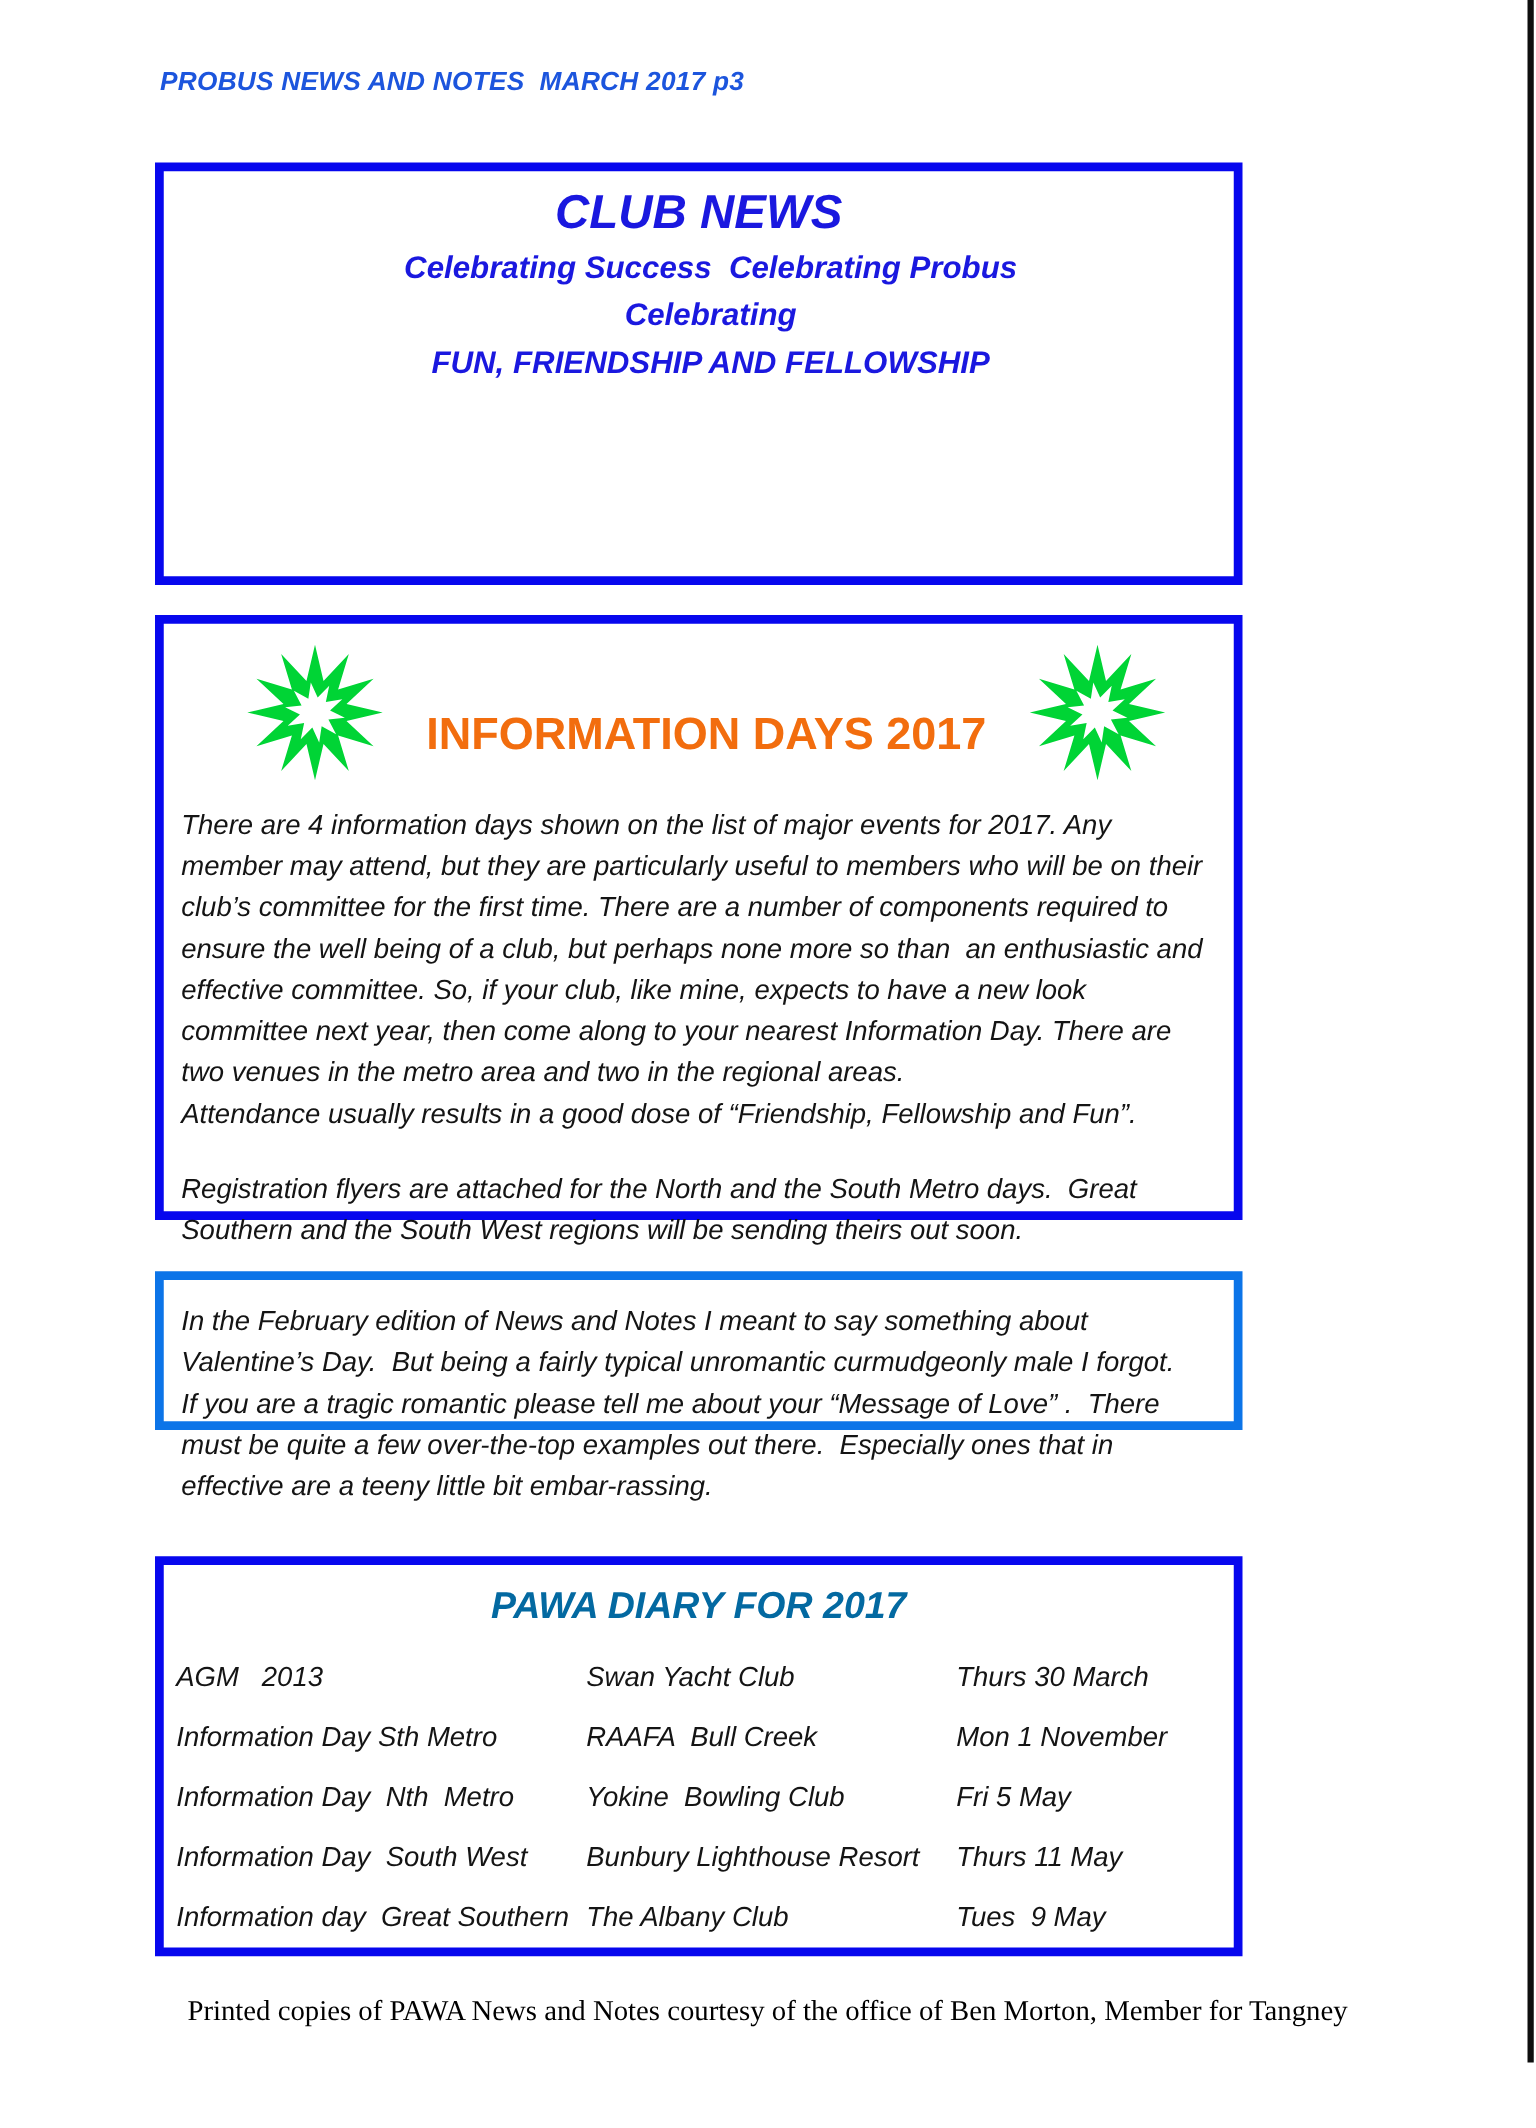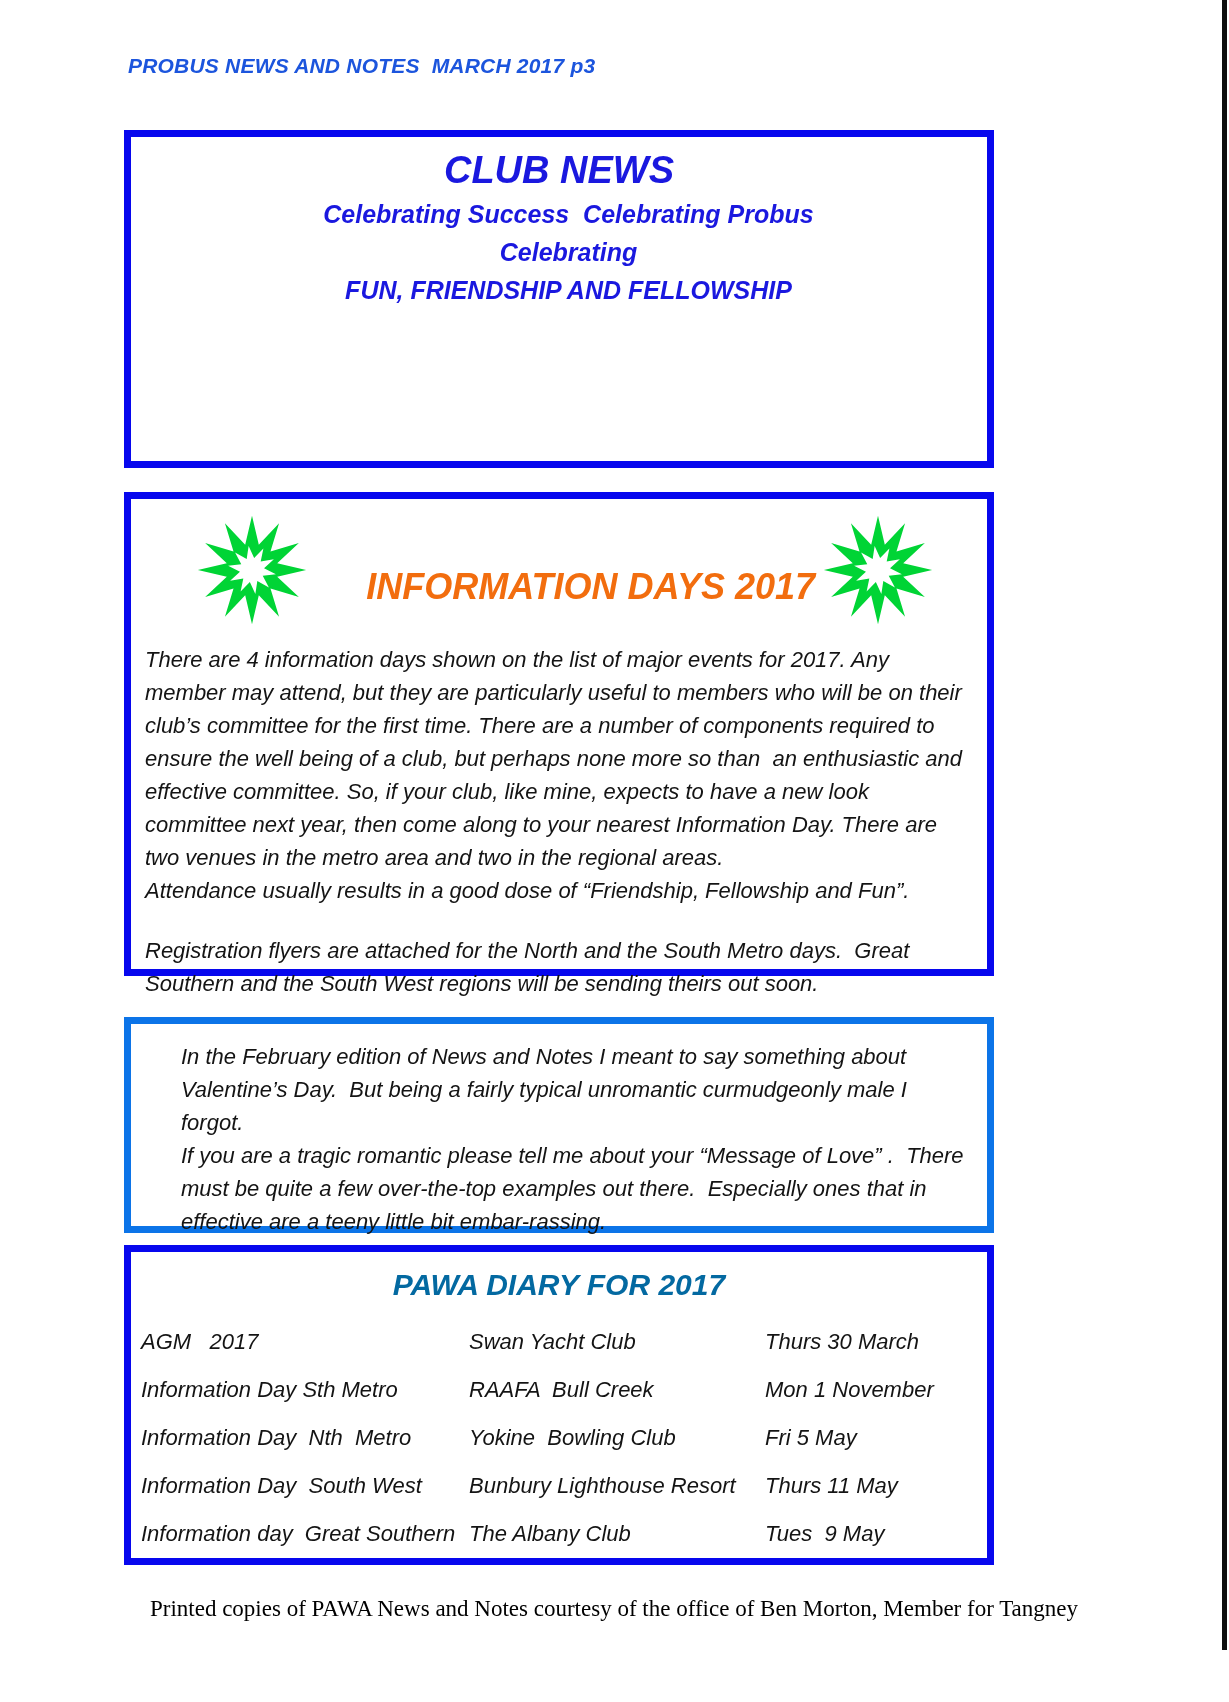--- a/index.html
+++ b/index.html
@@ -14,21 +14,21 @@
     font-size:21px;font-weight:bold;font-style:italic;
     color:var(--header_blue,#1c55dd);white-space:pre-wrap;letter-spacing:.2px;
   }
   .box{
     position:absolute;left:124px;width:870px;box-sizing:border-box;
     border:7px solid var(--border_blue,#0707ee);background:#fff;
   }
   .box-azure{border-color:var(--border_azure,#0c74e8);}
   .club{top:130px;height:338px;}
   .info{top:492px;height:484px;}
-  .valentine{top:1017px;height:216px;padding-left:36px;}
+  .valentine{top:1017px;height:127px;}
   .diary{top:1245px;height:320px;}
 
   .club-title{
     margin:12px 4px 0;text-align:center;
     font-size:38px;font-weight:bold;font-style:italic;
     color:var(--title_blue,#1a18df);white-space:pre-wrap;
   }
   .club-sub{
     margin:7px 0 0;text-align:center;
     font-size:25px;font-weight:bold;font-style:italic;
@@ -39,22 +39,22 @@
     font-size:22px;font-style:italic;line-height:33px;
     white-space:pre-wrap;color:var(--text,#141414);
   }
   .club .body-text{margin-top:42px;line-height:31px;}
 
   .burst-row{display:flex;align-items:center;margin:12px 46px 0 58px;height:118px;}
   .burst{width:126px;height:112px;flex:none;}
   .burst .outer{fill:var(--green,#00d435);}
   .burst .inner{fill:#ffffff;}
   .info-title{
-    flex:1;margin:34px 0 0;text-align:right;
-    font-size:36px;font-weight:bold;font-style:italic;
+    flex:1;margin:34px 0 0;text-align:center;
+    font-size:36px;font-weight:bold;
     color:var(--orange,#f26d0e);white-space:pre-wrap;
   }
   .info .p1{margin-top:14px;}
   .info .p3{margin-top:27px;}
 
   .valentine .body-text{line-height:33px;}
   .valentine .p1{margin-top:16px;}
 
   .diary-title{
     margin:16px 0 0;text-align:center;
@@ -108,21 +108,21 @@
 
 <section class="box box-azure valentine">
   <p class="body-text p1">In the February edition of News and Notes I meant to say something about Valentine’s Day.  But being a fairly typical unromantic curmudgeonly male I forgot.</p>
   <p class="body-text p2">If you are a tragic romantic please tell me about your “Message of Love” .  There must be quite a few over-the-top examples out there.  Especially ones that in effective are a teeny little bit embar-rassing.</p>
 </section>
 
 <section class="box diary">
   <h2 class="diary-title">PAWA DIARY FOR 2017</h2>
   <div class="diary-rows">
     <div class="diary-row">
-      <span class="cell">AGM   2017</span>
+      <span class="cell">AGM   2013</span>
       <span class="cell">Swan Yacht Club</span>
       <span class="cell">Thurs 30 March</span>
     </div>
     <div class="diary-row">
       <span class="cell">Information Day Sth Metro</span>
       <span class="cell">RAAFA  Bull Creek</span>
       <span class="cell">Mon 1 November</span>
     </div>
     <div class="diary-row">
       <span class="cell">Information Day  Nth  Metro</span>

